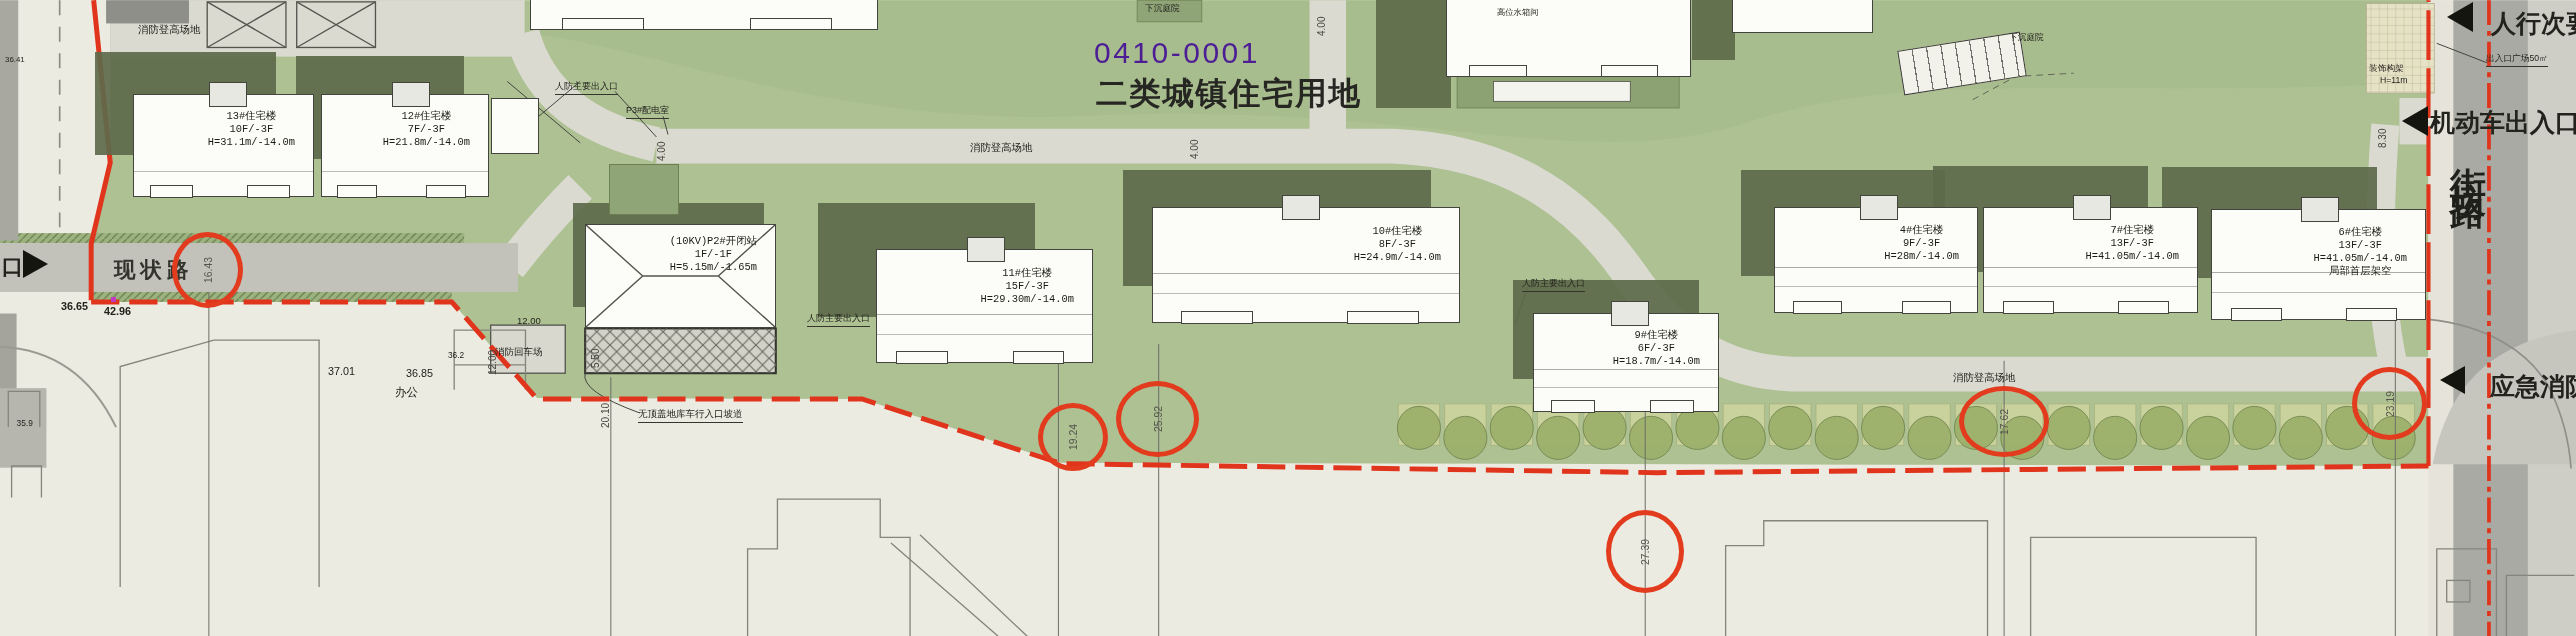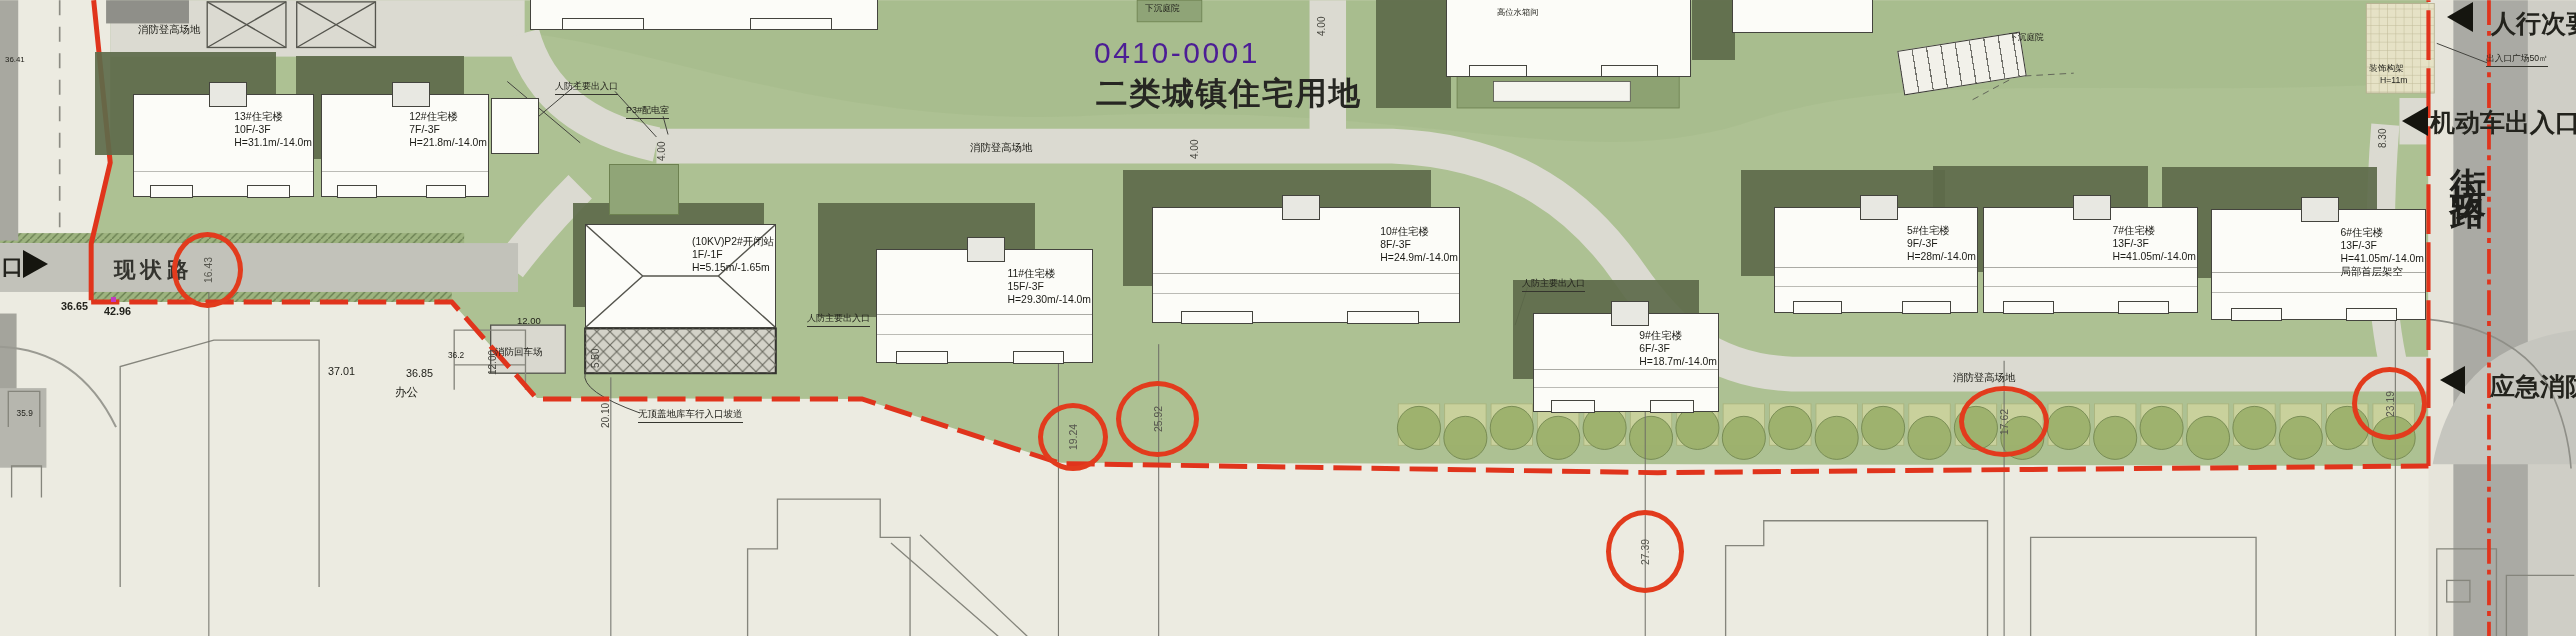--- a/index.html
+++ b/index.html
@@ -6,21 +6,21 @@
   .canvas{position:relative;width:2576px;height:637px;background:#ecebe1;overflow:hidden;
           font-family:"Liberation Sans","DejaVu Sans",sans-serif;}
   svg.base{position:absolute;left:0;top:0;}
   .shd{position:absolute;background:rgba(93,106,74,.92);}
   .bldg{position:absolute;box-sizing:border-box;border:1.7px solid #44443e;background-color:#fcfcf8;
         background-image:linear-gradient(to bottom,transparent 0,transparent 57%,rgba(90,90,82,.5) 57%,rgba(90,90,82,.5) calc(57% + 0.8px),transparent calc(57% + 0.8px),transparent 75%,rgba(90,90,82,.4) 75%,rgba(90,90,82,.4) calc(75% + 0.8px),transparent calc(75% + 0.8px));}
   .plain{background-image:none;}
   .bldg .core{position:absolute;left:42%;top:-13.3px;width:36px;height:23px;background:#e8e8e2;border:1.7px solid #44443e;}
   .bump{position:absolute;bottom:-1.7px;height:10.8px;background:#fcfcf8;border:1.7px solid #44443e;}
   .b1{left:9%;width:23%;}.b2{right:13%;width:23%;}
-  .blabel{position:absolute;right:1px;top:15%;text-align:left;font-size:10.4px;line-height:1.25;color:#1b1b16;font-weight:500;white-space:nowrap;}
+  .blabel{position:absolute;right:18px;top:15%;text-align:center;font-size:10.4px;line-height:1.25;color:#1b1b16;font-weight:500;white-space:nowrap;font-family:Liberation Mono, monospace;}
   .roofsvg{position:absolute;left:0;top:0;width:100%;height:100%;}
   .rc{position:absolute;border:5px solid #e23b1d;border-radius:50%;}
   .rc span{position:absolute;left:50%;top:50%;transform:translate(-50%,-50%) rotate(-90deg);font-size:10.4px;color:#56564e;white-space:nowrap;}
   .lab{position:absolute;white-space:nowrap;color:#23231d;font-weight:500;}
   .ul{border-bottom:1.2px solid #35352e;padding-bottom:0.8px;}
   .vdim{position:absolute;transform-origin:0 0;transform:rotate(-90deg);font-size:10px;color:#45453e;white-space:nowrap;font-weight:500;}
   .tri{position:absolute;width:0;height:0;}
   .deco{position:absolute;box-sizing:border-box;border:1.7px solid #3c3c36;transform:rotate(-9deg);
         background:#f2f1ea repeating-linear-gradient(90deg,transparent 0 13.3px,rgba(70,70,64,.75) 13.3px 14.5px);}
   .dot{position:absolute;width:5px;height:5px;background:#c23ac0;}
@@ -268,21 +268,21 @@
         <div>6F/-3F</div>
         <div>H=18.7m/-14.0m</div>
     </div>
   </div>
 
   <div class="bldg" style="left:1774px;top:207px;width:204px;height:106px">
     <i class="core"></i>
       <i class="bump b1"></i>
       <i class="bump b2"></i>
     <div class="blabel">
-      <div>5#住宅楼</div>
+      <div>4#住宅楼</div>
         <div>9F/-3F</div>
         <div>H=28m/-14.0m</div>
     </div>
   </div>
 
   <div class="bldg" style="left:1983px;top:207px;width:215px;height:106px">
     <i class="core"></i>
       <i class="bump b1"></i>
       <i class="bump b2"></i>
     <div class="blabel">
@@ -352,21 +352,21 @@
   <div class="lab ul" style="left:638px;top:408px;font-size:9.5px;">无顶盖地库车行入口坡道</div>
   <div class="lab" style="left:2369px;top:63px;font-size:8.7px;">装饰构架</div>
   <div class="lab" style="left:2380px;top:75px;font-size:8.7px;">H=11m</div>
   <div class="lab" style="left:395px;top:385px;font-size:11.6px;">办公</div>
 
   <div class="lab" style="left:61px;top:300px;font-size:10.8px;font-weight:600;">36.65</div>
   <div class="lab" style="left:104px;top:305px;font-size:10.8px;font-weight:600;">42.96</div>
   <div class="lab" style="left:328px;top:365px;font-size:10.8px;">37.01</div>
   <div class="lab" style="left:406px;top:367px;font-size:10.8px;">36.85</div>
   <div class="lab" style="left:5px;top:55px;font-size:7.9px;">36.41</div>
-  <div class="lab" style="left:16.6px;top:408px;font-size:8.3px;">35.9</div>
+  <div class="lab" style="left:16.6px;top:418px;font-size:8.3px;">35.9</div>
   <div class="lab" style="left:448px;top:350px;font-size:8.3px;">36.2</div>
   <div class="dot" style="left:111px;top:297px;"></div>
 
   <div class="lab" style="left:517px;top:315px;font-size:9.5px;">12.00</div>
   <div class="vdim" style="left:487px;top:375px;">12.00</div>
   <div class="vdim" style="left:656px;top:161px;">4.00</div>
   <div class="vdim" style="left:1189px;top:159px;">4.00</div>
   <div class="vdim" style="left:1316px;top:36px;">4.00</div>
   <div class="vdim" style="left:590px;top:368px;">5.50</div>
   <div class="vdim" style="left:2377px;top:148px;">8.30</div>

